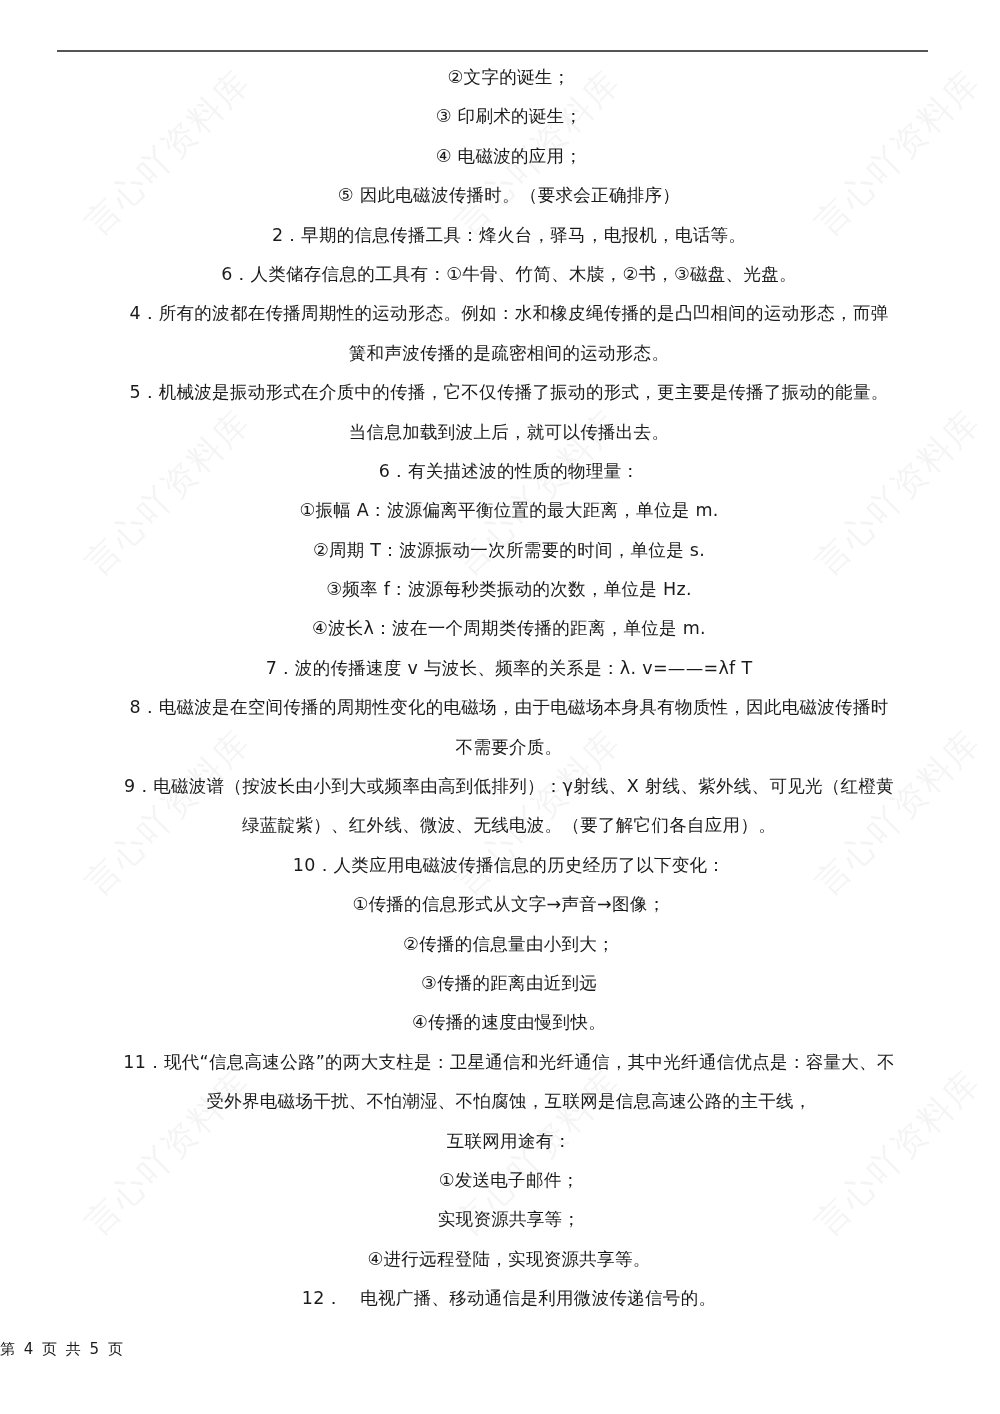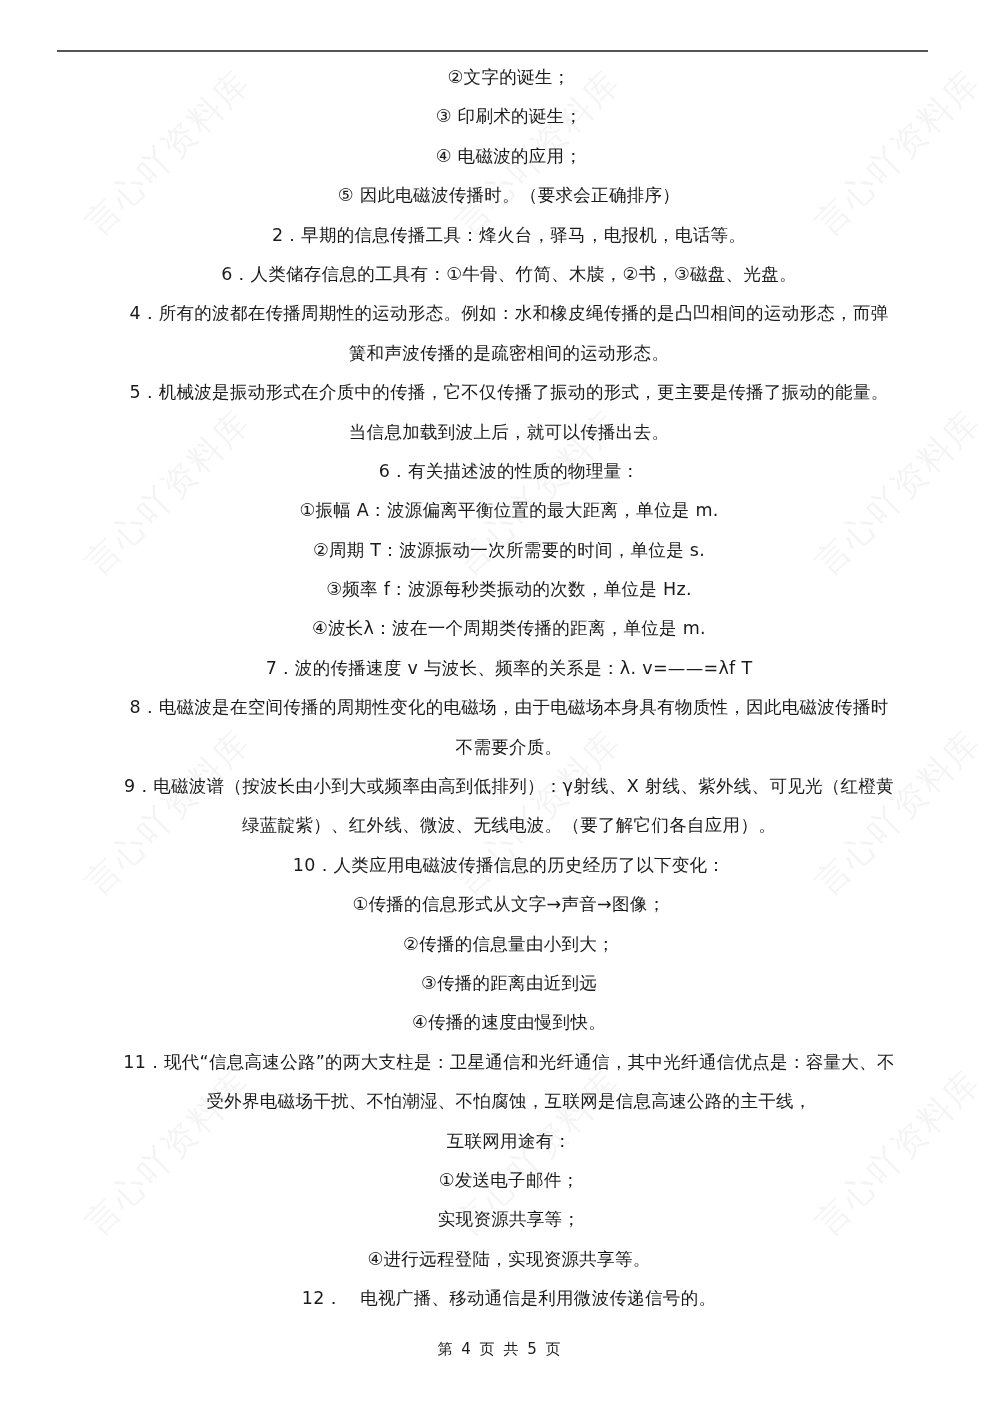--- a/index.html
+++ b/index.html
@@ -52,21 +52,20 @@
       line-height: 39.4px;
       height: 39.4px;
       white-space: nowrap;
       letter-spacing: 0.3px;
     }
     .footer {
       position: absolute;
       left: 0;
       width: 1000px;
       top: 1340px;
-      text-align: center;
       font-size: 15px;
       letter-spacing: 2px;
       z-index: 1;
     }
   </style>
 </head>
 <body>
 
 <div class="watermark-layer">
   <div class="wm" style="left:60px;top:130px;">言心吖资料库</div>

